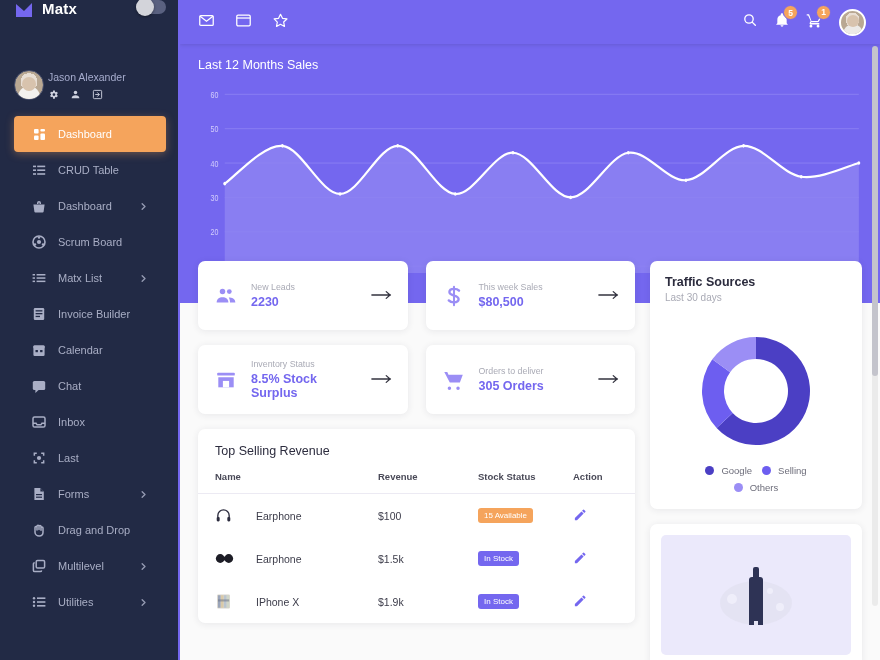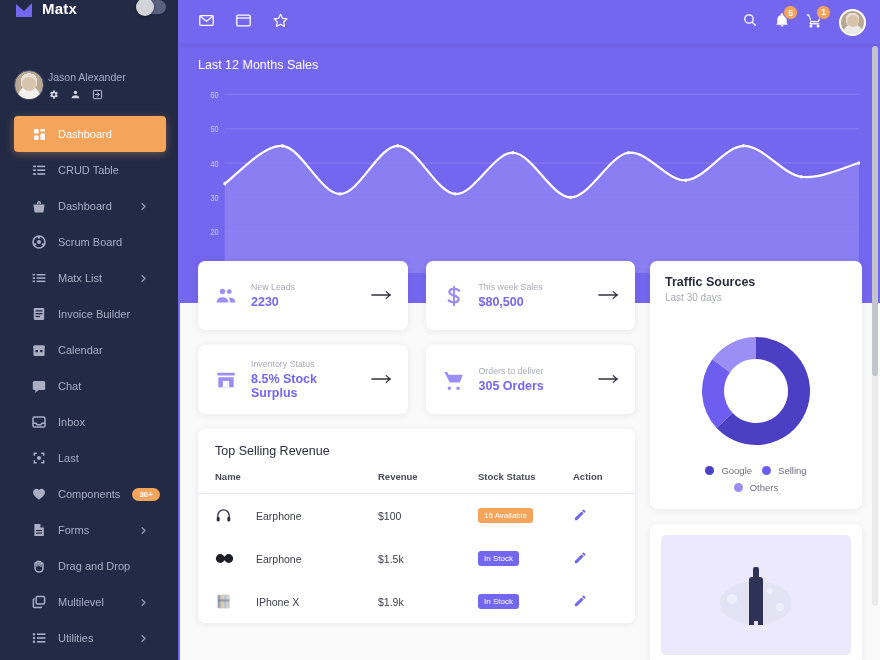--- a/index.html
+++ b/index.html
@@ -329,30 +329,20 @@
             <path d="M1 8.3h3.1l1 1.5h3.8l1-1.5H13" fill="none" stroke="currentColor" stroke-width="1.5"></path>
           </svg>
           <span class="nav-label">Inbox</span>
         </div>
         <div class="nav-item">
           <svg class="ico" viewBox="0 0 14 14" fill="currentColor">
             <circle cx="7" cy="7" r="2.1"></circle>
             <path d="M1.6 1.6h3.2v1.5H3.1v1.7H1.6zM12.4 1.6H9.2v1.5h1.7v1.7h1.5zM1.6 12.4h3.2v-1.5H3.1V9.2H1.6zM12.4 12.4H9.2v-1.5h1.7V9.2h1.5z"></path>
           </svg>
           <span class="nav-label">Last</span>
-        </div>
-        <div class="nav-item">
-          <svg class="ico" viewBox="0 0 14 14" fill="currentColor">
-            <path d="M7 12.6S1 9 1 5.2A3.3 3.3 0 017 3.3 3.3 3.3 0 0113 5.2c0 3.8-6 7.4-6 7.4z"></path>
-          </svg>
-          <span class="nav-label">Components</span>
-          <span class="badge-pill">30+</span>
-          <svg class="chev" viewBox="0 0 12 12" fill="none" stroke="currentColor" stroke-width="1.8" stroke-linecap="round" stroke-linejoin="round">
-            <path d="M4.2 2.2L8 6l-3.8 3.8"></path>
-          </svg>
         </div>
         <div class="nav-item">
           <svg class="ico" viewBox="0 0 14 14" fill="currentColor">
             <path d="M2.4 1h6l3.4 3.4V13H2.4z"></path>
             <path d="M8.4 1v3.4h3.4" fill="#222a45"></path>
             <rect x="4" y="7" width="6" height="1.2" fill="#222a45"></rect>
             <rect x="4" y="9.6" width="6" height="1.2" fill="#222a45"></rect>
           </svg>
           <span class="nav-label">Forms</span>
           <svg class="chev" viewBox="0 0 12 12" fill="none" stroke="currentColor" stroke-width="1.8" stroke-linecap="round" stroke-linejoin="round">

